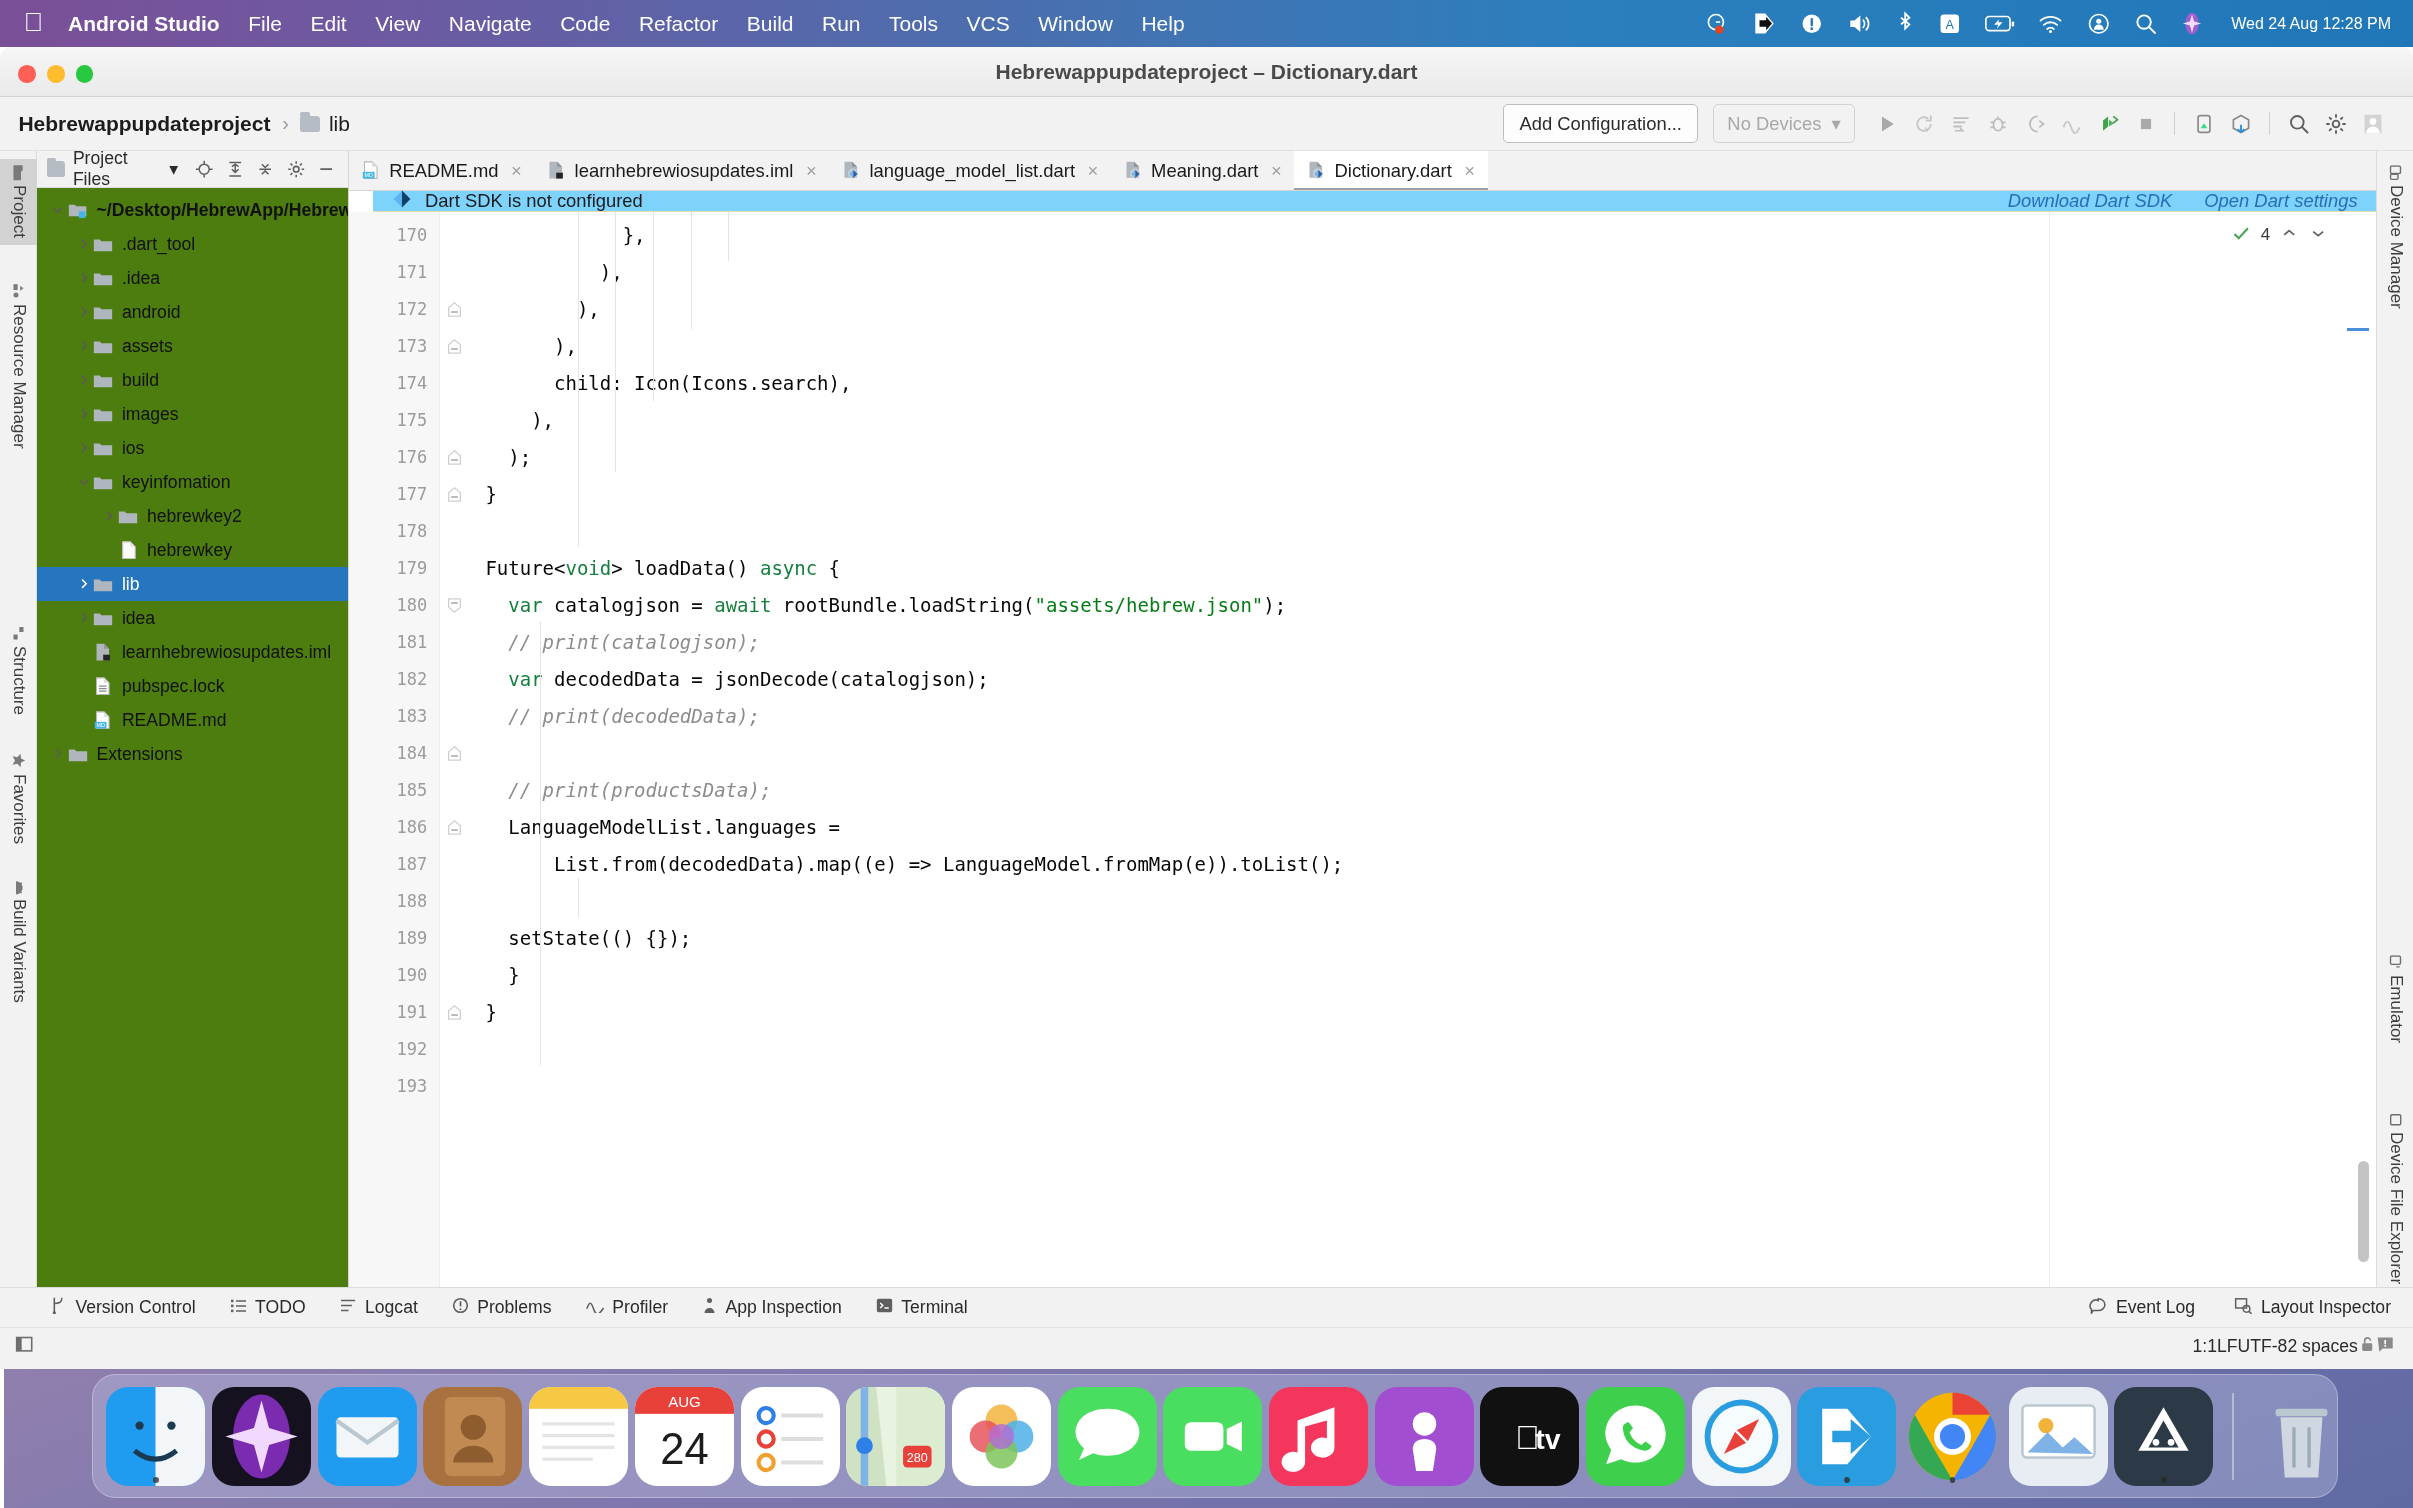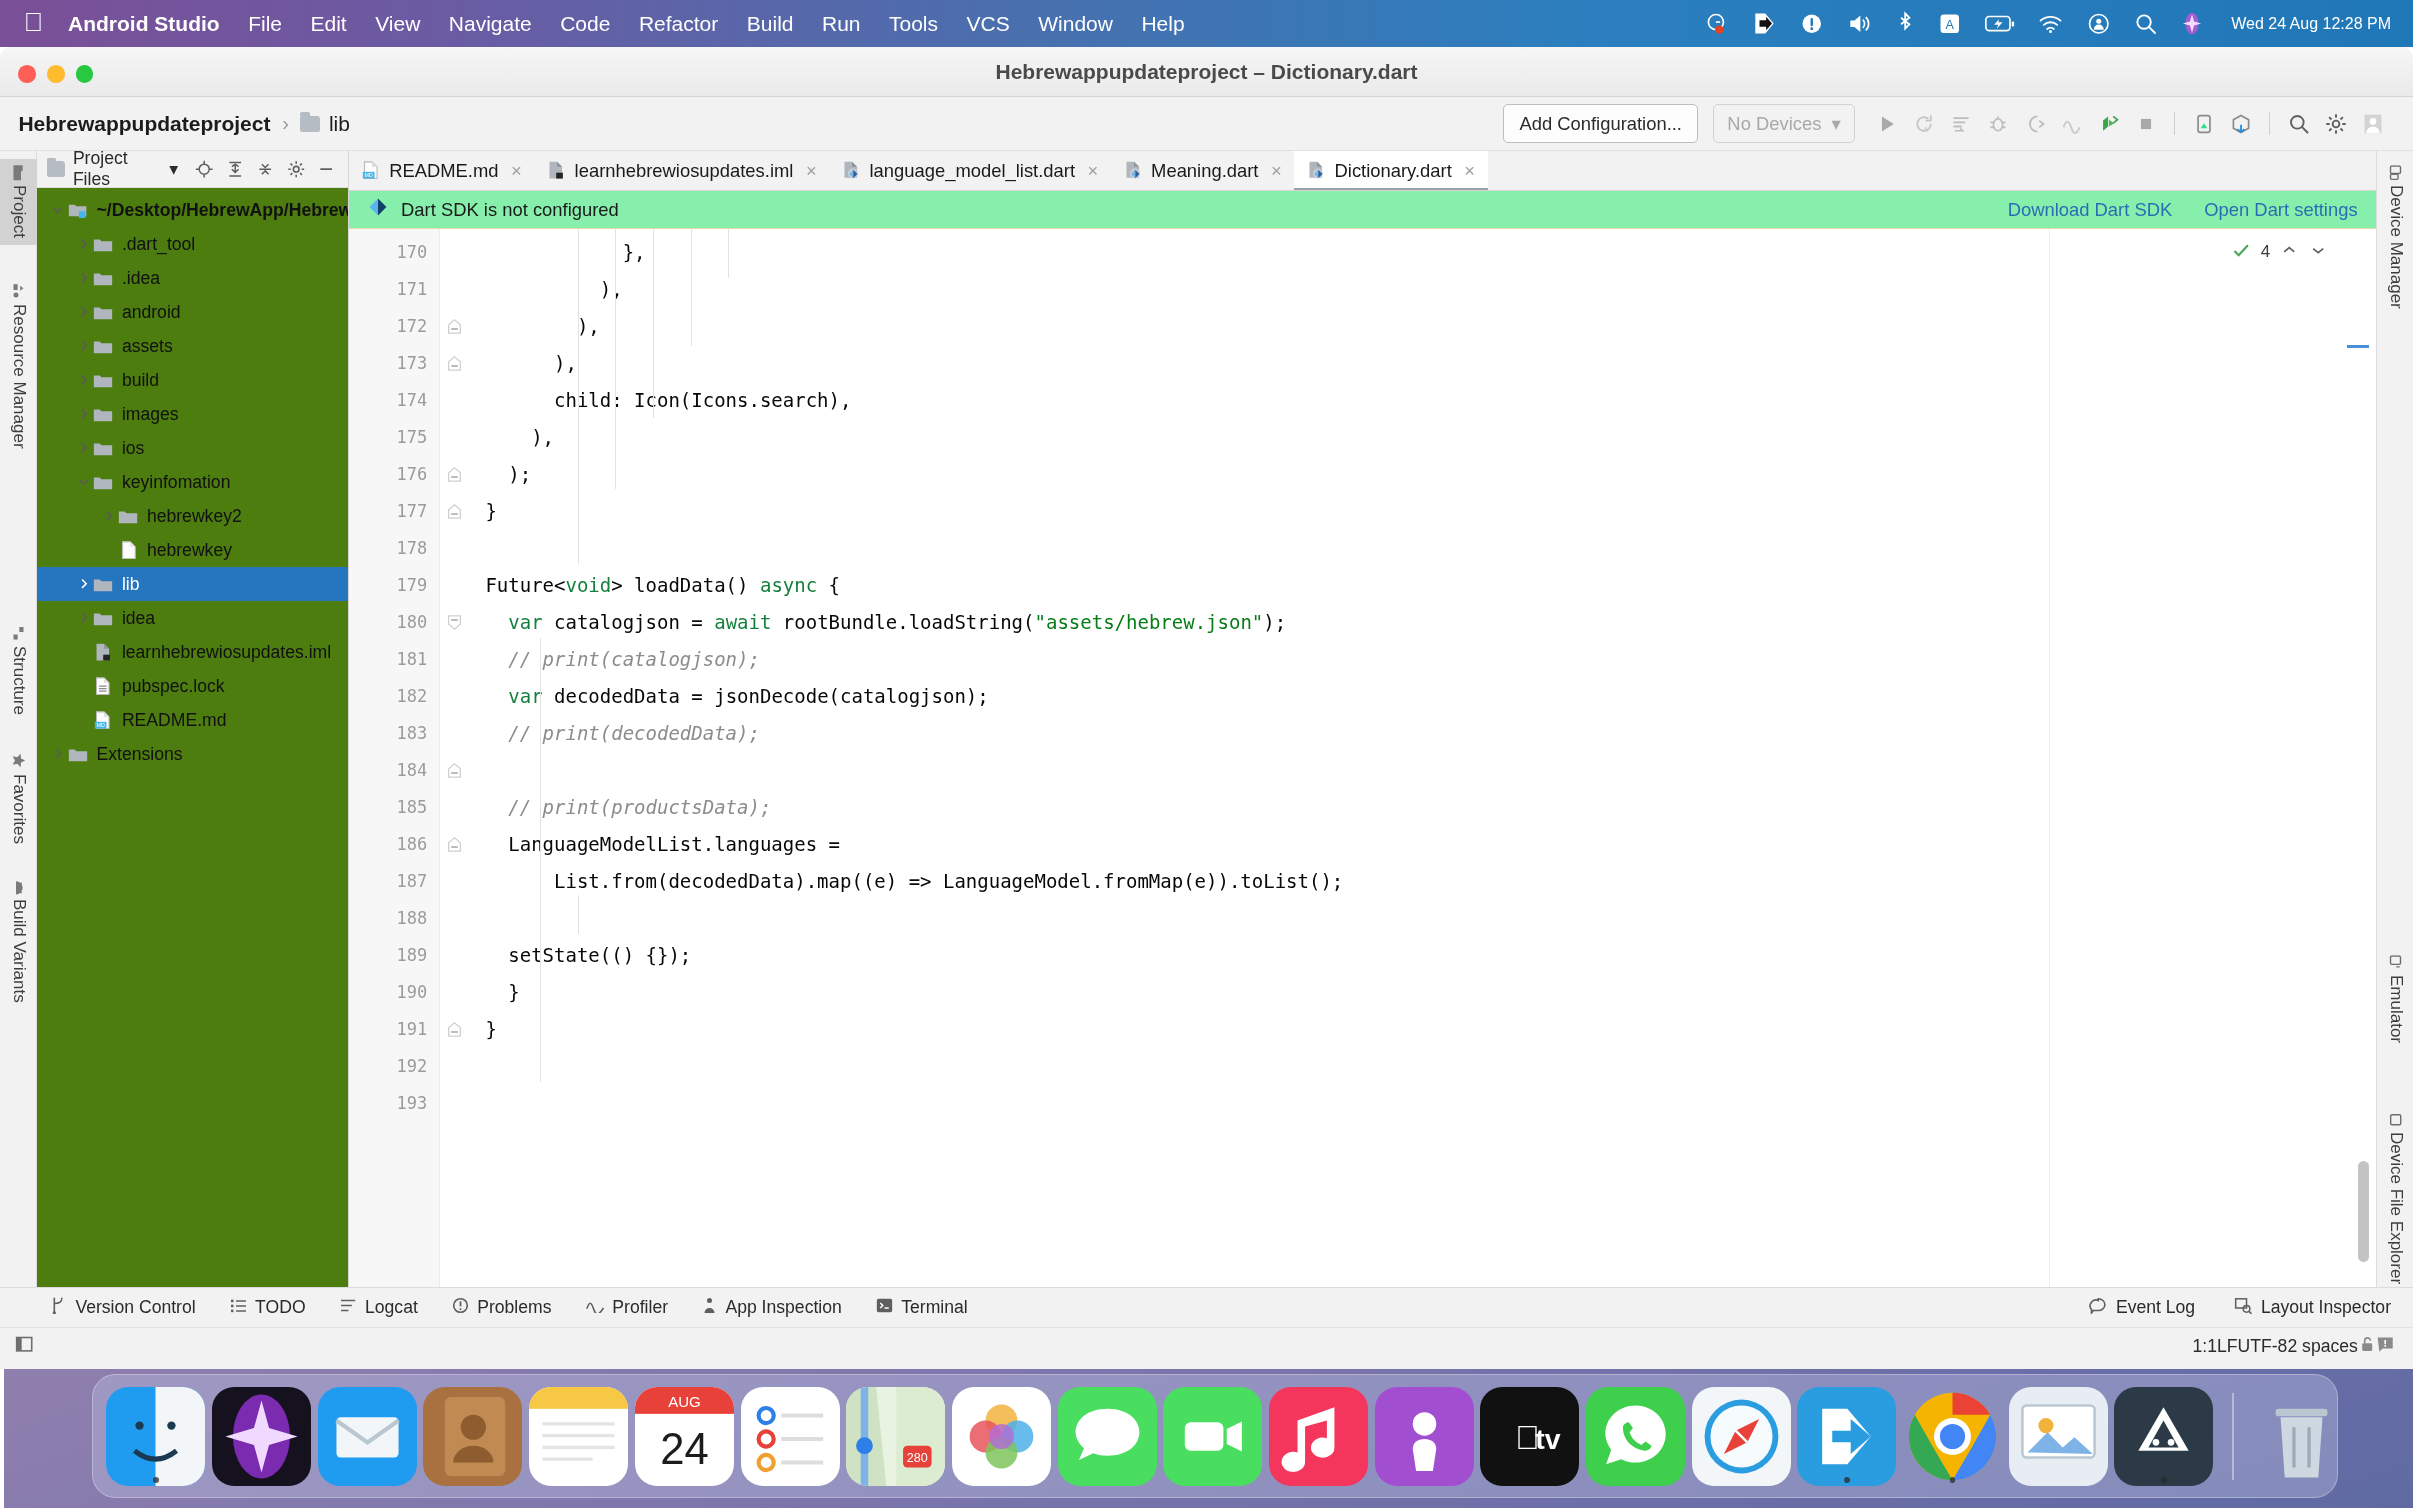--- a/index.html
+++ b/index.html
@@ -106,24 +106,24 @@
   
   .editorcol { flex: 1; display: flex; flex-direction: column; min-width: 0; background: #fff; }
   .tabsrow { height: 40px; background: #f2f2f2; display: flex; align-items: stretch; border-bottom: 0.8px solid #d6d6d6; overflow: hidden; }
   .etab { display: flex; align-items: center; gap: 9.2px; padding: 0 12.6px; font-size: 18.4px; color: #1a1a1a; white-space: nowrap; position: relative; }
   .etab.active { background: #fff; }
   .etab.active:after { content: ""; position: absolute; left: 0; right: 0; bottom: 0; height: 2.5px; background: #9aa0a6; }
   .etab .x { color: #a0a0a0; font-size: 18.4px; margin-left: 3.4px; }
 
   
   .notif {
-    height: 38px; background: #86efac; border-bottom: 0.8px solid #e5dca8;
-    display: flex; align-items: center; padding: 0 18.4px; gap: 11.7px; font-size: 18.4px; color: #1a1a1a;
-  }
-  .notif .links { margin-left: auto; display: flex; gap: 32px; }
+    height: 21px; background: #7dd3fc; border-bottom: 0.8px solid #e5dca8;
+    display: flex; align-items: center; padding: 0 18.4px; gap: 11.7px; font-size: 18.4px; color: #1a1a1a; margin-left: 24px;
+  }
+  .notif .links { margin-left: auto; display: flex; gap: 32px; font-style: italic; }
   .notif .lnk { color: #2a6db5; font-size: 18.4px; }
 
   
   .codearea { flex: 1; display: flex; position: relative; min-height: 0; background: #fff; }
   .gutter {
     width: 91px; flex: 0 0 91px; background: #f7f7f7; border-right: 0.8px solid #ededed;
     font-family: "DejaVu Sans Mono", monospace; font-size: 17px; color: #9b9b9b; padding-top: 5px;
   }
   .gline { height: 37px; line-height: 37px; text-align: right; padding-right: 11.7px; position: relative; }
   .foldstrip { width: 37px; flex: 0 0 37px; background:#fff; padding-top: 5px; position: relative; }

